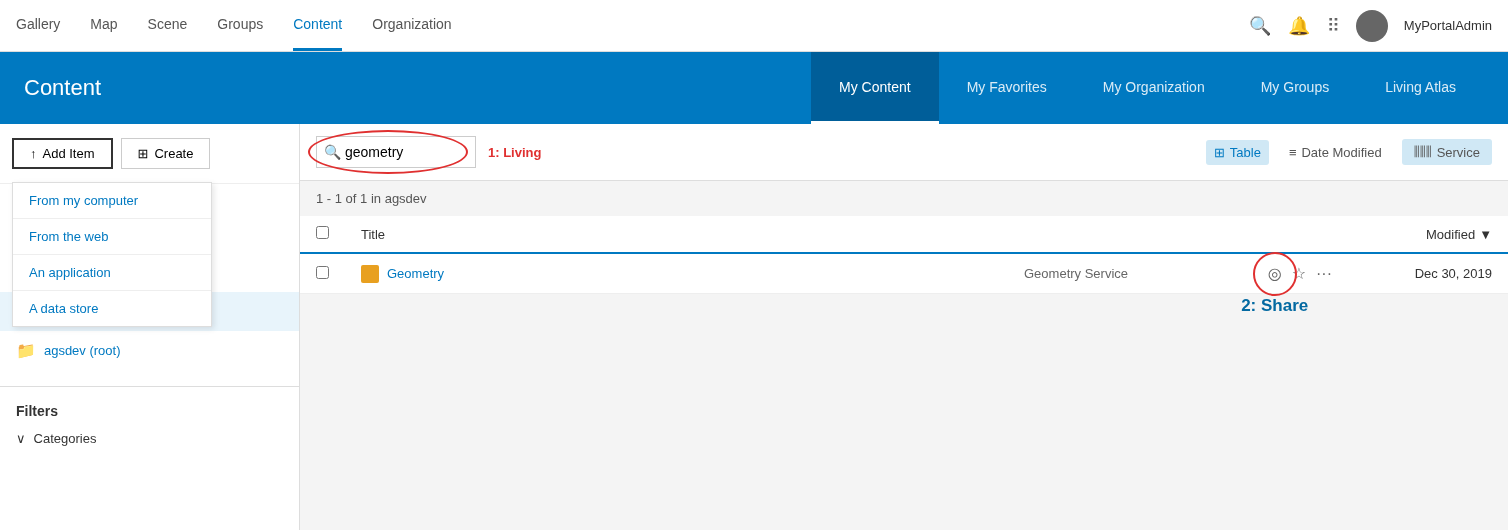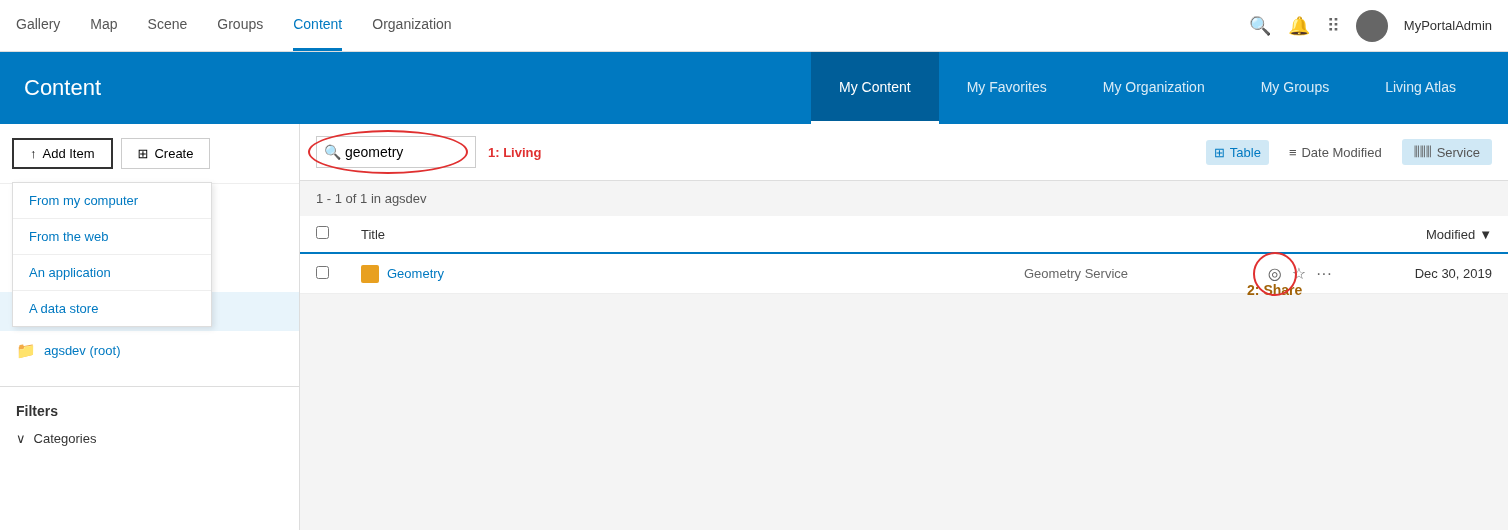--- a/index.html
+++ b/index.html
@@ -345,25 +345,25 @@
       height: 44px;
       border: 2.5px solid #e03030;
       border-radius: 50%;
       pointer-events: none;
       top: 50%;
       left: 50%;
       transform: translate(-50%, -50%);
       z-index: 5;
     }
     .share-label {
-      color: #a16207;
-      font-size: 14px;
+      color: #0369a1;
+      font-size: 17px;
       font-weight: bold;
       position: absolute;
-      top: 18px;
+      top: 32px;
       left: 50%;
       transform: translateX(-50%);
       white-space: nowrap;
     }
     .action-icon {
       color: #666;
       font-size: 16px;
       cursor: pointer;
     }
     .date-cell {

